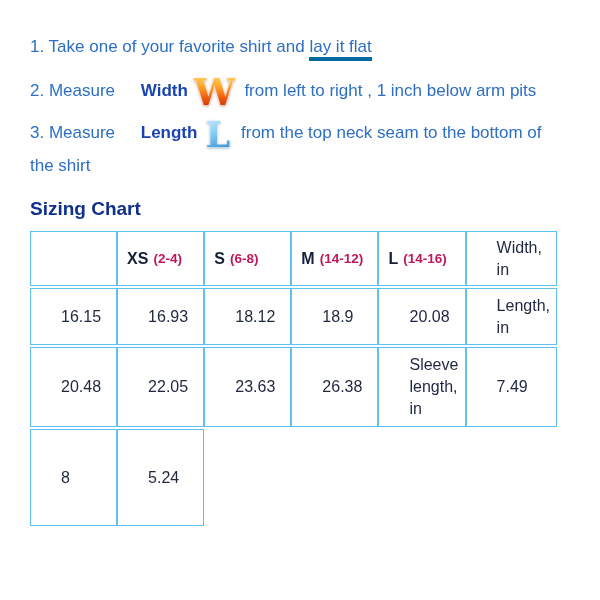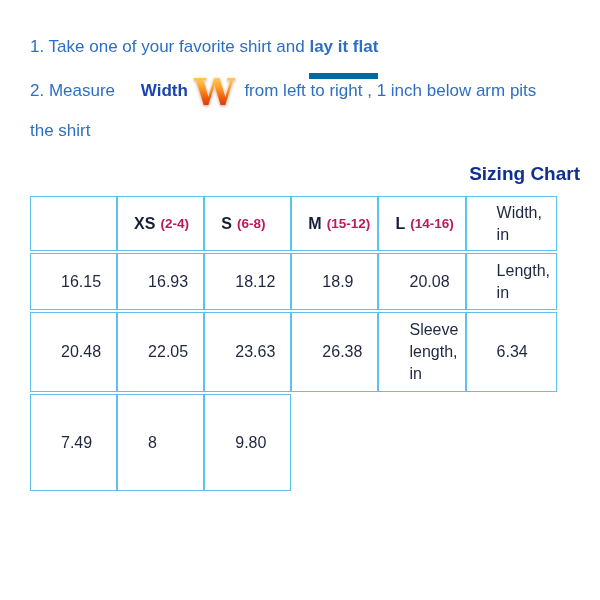--- a/index.html
+++ b/index.html
@@ -10,42 +10,42 @@
 
   
   .intro{color:#1b44b3;font-weight:bold;font-size:18px;line-height:37px;white-space:nowrap;}
 
   
   .step{color:#2d6fc4;font-size:17px;line-height:28px;white-space:nowrap;}
   .step1{margin-top:17px;}
   .step2{margin-top:13px;}
   .step3{margin-top:6px;}
   .kw{font-weight:bold;color:#1b44b3;margin-left:21px;}
-  .underline{border-bottom:6px solid #0369a1;padding-bottom:17px;font-weight:bold;}
+  .underline{border-bottom:4px solid #0369a1;padding-bottom:1px;}
 
   
   .letter{display:inline-block;font-family:"DejaVu Serif", serif;font-weight:bold;
           line-height:1;color:transparent;-webkit-background-clip:text;background-clip:text;
           vertical-align:-9px;}
   .letter-w{font-size:37px;margin:0 9px 0 6px;
           background-image:linear-gradient(180deg,#ffd86b 0%,#ffa92c 32%,#ef5a10 65%,#c32306 100%);
           filter:drop-shadow(0 0 1px rgba(255,245,220,.9)) drop-shadow(0 1px 1px rgba(150,40,0,.45));}
   .letter-l{font-size:35px;margin:0 11px 0 8px;
           background-image:linear-gradient(160deg,#cdecfc 0%,#84cdf4 45%,#2f84cc 100%);
           filter:drop-shadow(0 0 1px rgba(220,240,255,.9)) drop-shadow(0 1px 1px rgba(20,80,150,.4));}
 
   
-  .chart-title{color:#10308f;font-weight:bold;font-size:19px;margin-top:18px;text-align:right;}
+  .chart-title{color:#10308f;font-weight:bold;font-size:19px;margin-top:18px;}
   .sizing-table{margin-top:11px;display:grid;width:527px;
                 grid-template-columns:repeat(6,1fr);
                 grid-template-rows:55px 57px 80px 97px;
                 row-gap:2px;}
   .cell{border:1px solid #5fc1f1;display:flex;align-items:center;
         padding:0 6px 0 10px;box-sizing:border-box;background:#fff;}
-  .cell.hdr{white-space:nowrap;padding-left:16px;}
+  .cell.hdr{white-space:nowrap;padding-left:9px;}
   .size-abbr{color:#161f3a;font-weight:bold;font-size:16px;}
   .size-range{color:#be185d;font-weight:bold;font-size:13.5px;margin-left:5px;}
   .row-label,.val{color:#1f2740;font-size:16px;line-height:22px;margin-left:20px;}
   .row-label{white-space:normal;}
 </style>
 </head>
 <body>
 
 <div class="page">
 
@@ -54,39 +54,40 @@
 
   <div class="step step1">
     <span>1. Take one of your favorite shirt and </span><span class="underline">lay it flat</span>
   </div>
 
   <div class="step step2">
     <span>2. Measure </span><span class="kw">Width</span><span class="letter letter-w">W</span><span>from left to right , 1 inch below arm pits</span>
   </div>
 
   <div class="step step3">
+    <div><span>3. Measure </span><span class="kw">Length</span><span class="letter letter-l">L</span><span>from the top neck seam to the bottom of</span></div>
     <div>the shirt</div>
   </div>
 
   <div class="chart-title">Sizing Chart</div>
 
   <div class="sizing-table">
 
     <div class="cell hdr"></div>
     <div class="cell hdr">
       <span class="size-abbr">XS</span>
       <span class="size-range">(2-4)</span>
     </div>
     <div class="cell hdr">
       <span class="size-abbr">S</span>
       <span class="size-range">(6-8)</span>
     </div>
     <div class="cell hdr">
       <span class="size-abbr">M</span>
-      <span class="size-range">(15-12)</span>
+      <span class="size-range">(14-12)</span>
     </div>
     <div class="cell hdr">
       <span class="size-abbr">L</span>
       <span class="size-range">(14-16)</span>
     </div>
 
     <div class="cell">
         <span class="row-label">Width, in</span>
       </div>
     <div class="cell">
@@ -118,26 +119,23 @@
         <span class="val">23.63</span>
       </div>
     <div class="cell">
         <span class="val">26.38</span>
       </div>
 
     <div class="cell">
         <span class="row-label">Sleeve length, in</span>
       </div>
     <div class="cell">
-        <span class="val">6.34</span>
-      </div>
-    <div class="cell">
         <span class="val">7.49</span>
       </div>
     <div class="cell">
         <span class="val">8</span>
       </div>
     <div class="cell">
-        <span class="val">9.80</span>
+        <span class="val">5.24</span>
       </div>
   </div>
 
 </div>
 
 </body></html>

